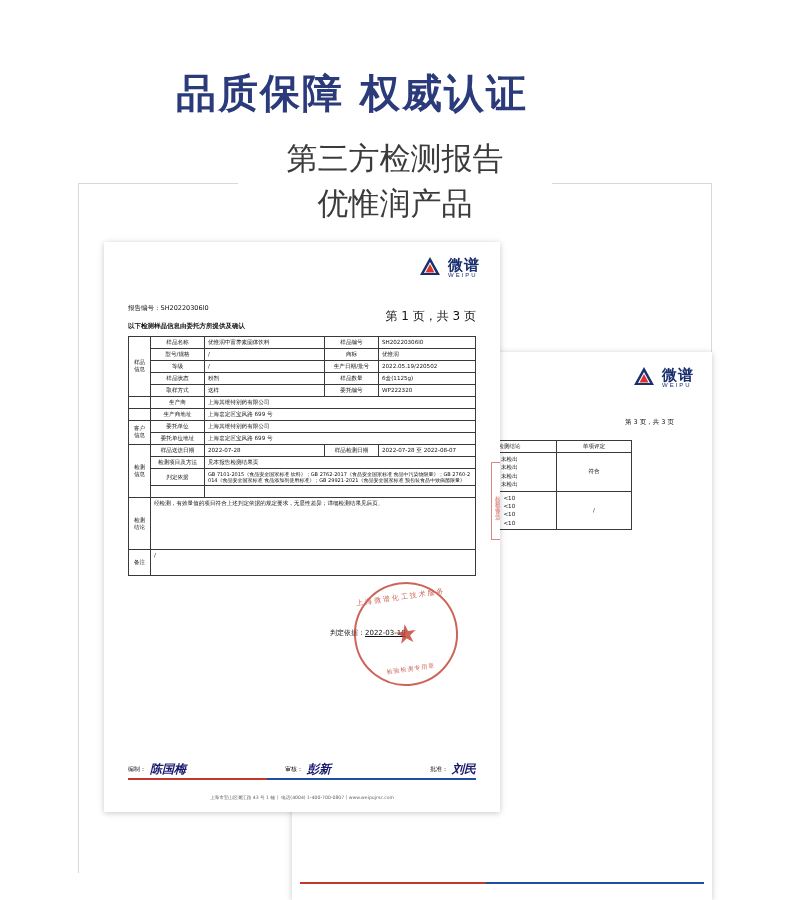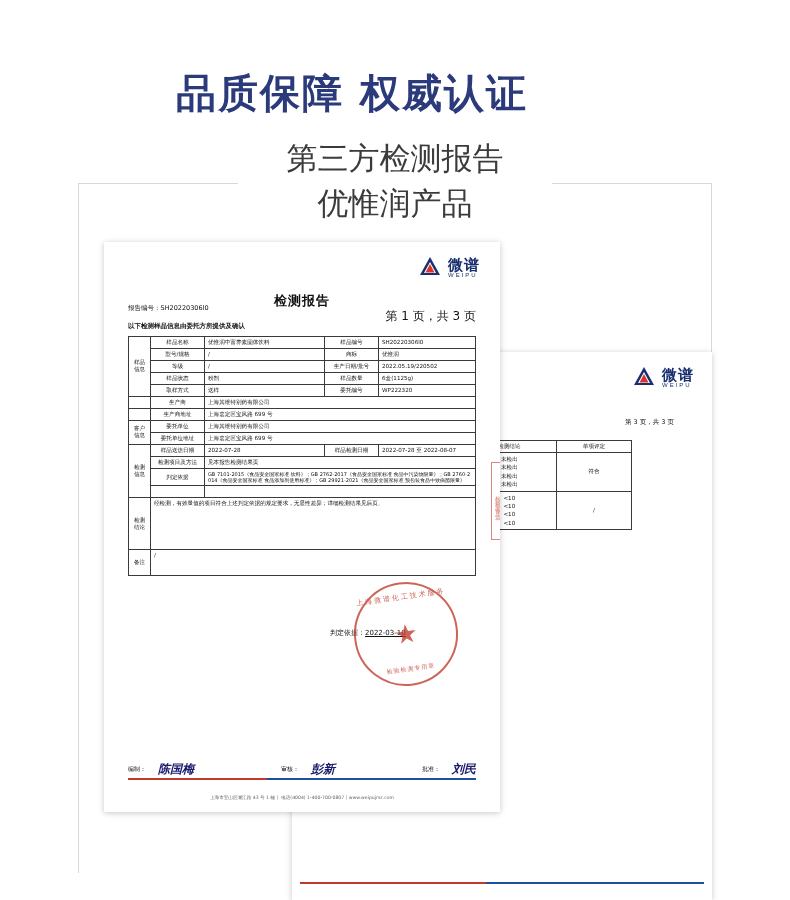--- a/index.html
+++ b/index.html
@@ -159,21 +159,21 @@
   
   .sig-row {
     position: absolute;
     left: 24px; bottom: 38px; width: 348px;
     display: flex;
     justify-content: space-between;
     font-size: 6px;
     color: #111;
     font-family: "DejaVu Sans", sans-serif;
   }
-  .sig-item { display: flex; align-items: flex-end; gap: 12px; }
+  .sig-item { display: flex; align-items: flex-end; gap: 4px; }
   .sig-hand {
     font-size: 12px;
     color: #1a1a6e;
     font-family: "DejaVu Serif", serif;
     font-style: italic;
     font-weight: bold;
     line-height: 10px;
   }
   .sig-underline {
     position: absolute;
@@ -385,21 +385,20 @@
         <polygon points="11,6 17,17 5,17" fill="#ffffff"></polygon>
         <polygon points="11,8 15.5,16.5 6.5,16.5" fill="#d7342a"></polygon>
       </svg>
     </span>
     <span>
       <span class="logo-text-cn">微谱</span><br>
       <span class="logo-text-en">WEIPU</span>
     </span>
   </div>
 
-  <div class="f-title">检测报告</div>
   <div class="f-reportno">
     <span>报告编号：</span><span>SH20220306l0</span>
   </div>
   <div class="f-pageno">第 1 页，共 3 页</div>
   <div class="f-confirm">以下检测样品信息由委托方所提供及确认</div>
 
   <table class="doc" style="left:24px; top:94px; width:348px;">
     <tbody>
         <tr>
       <td class="sidelbl" rowspan="5">样品信息</td>

